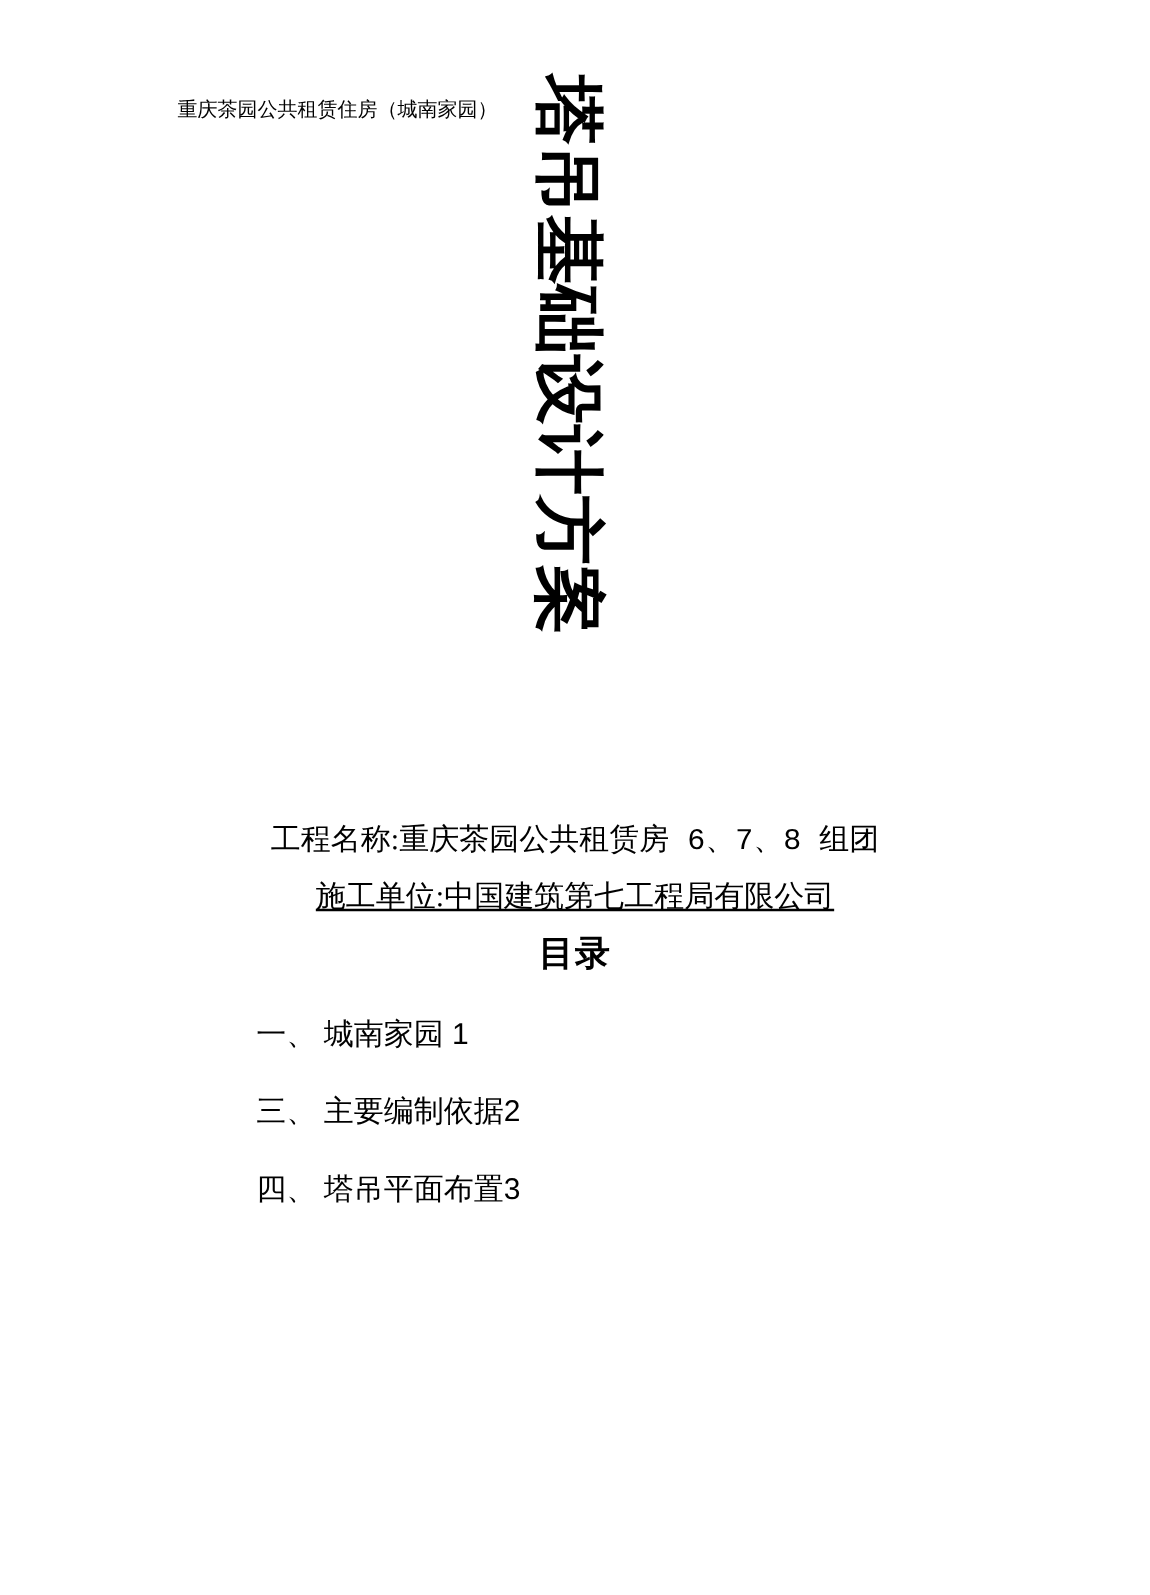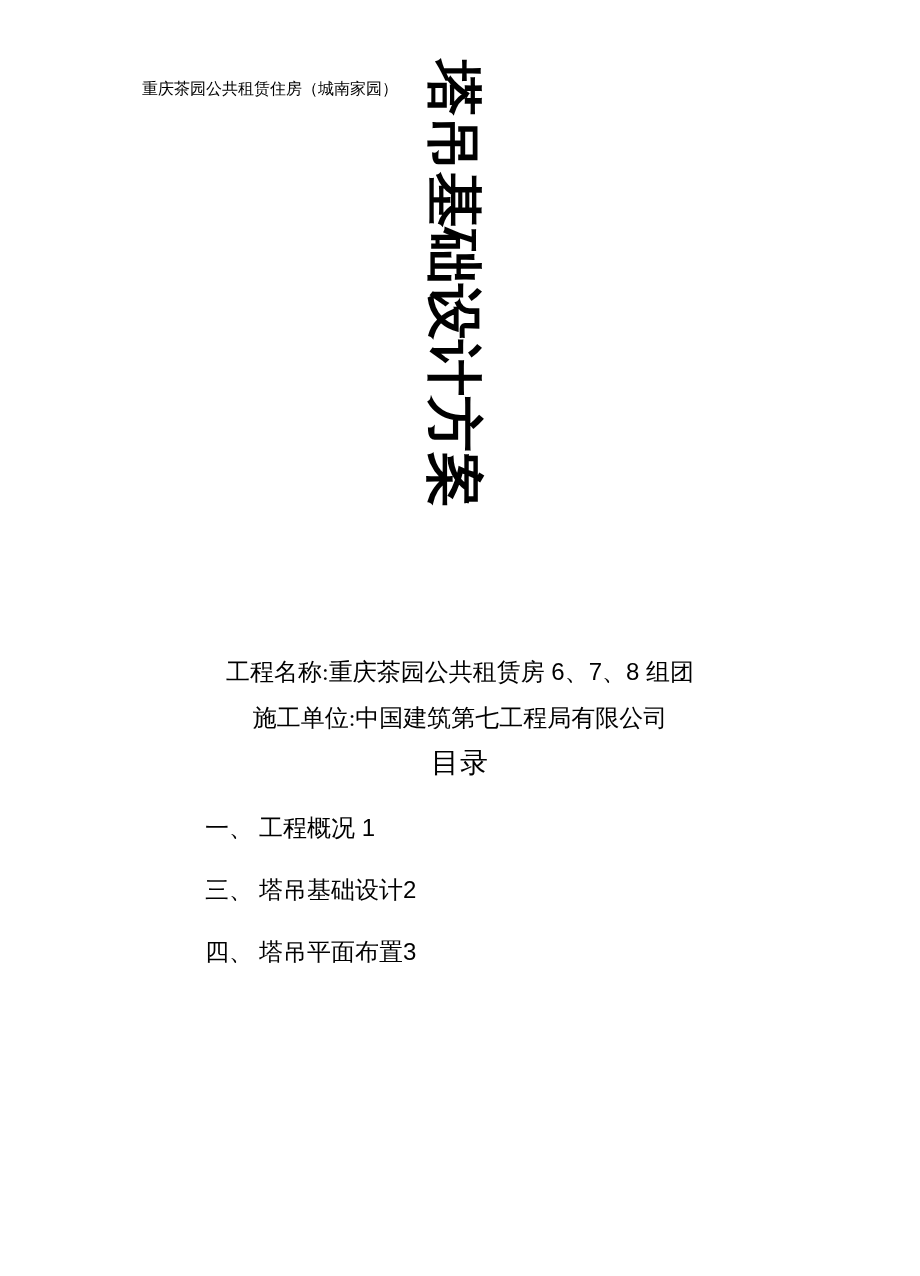--- a/index.html
+++ b/index.html
@@ -51,35 +51,35 @@
   .center-line {
     position: absolute;
     left: 0;
     width: 920px;
     text-align: center;
     font-size: 24px;
     line-height: 28px;
     white-space: nowrap;
   }
   .project-line   { top: 658px; }
-  .contractor-line{ top: 704px; }
+  .contractor-line{ top: 704px; text-decoration: underline; }
   .num-sans {
-    font-family: Liberation Sans, sans-serif;
+    font-family: Liberation Mono, monospace;
     white-space: pre;
     text-align: right;
   }
   .toc-title {
     position: absolute;
     left: 0;
     top: 748px;
     width: 920px;
     text-align: center;
     font-size: 28px;
     line-height: 30px;
-    font-weight: normal;
+    font-weight: bold;
     font-family: "Liberation Sans", "DejaVu Sans", sans-serif;
     letter-spacing: 1px;
   }
   .toc {
     position: absolute;
     left: 205px;
     top: 815px;
     font-size: 24px;
   }
   .toc-item {
@@ -111,26 +111,26 @@
     <span>工程名称:重庆茶园公共租赁房</span><span class="num-sans"> 6、7、8 </span><span>组团</span>
   </div>
 
   <div class="center-line contractor-line">施工单位:中国建筑第七工程局有限公司</div>
 
   <div class="toc-title">目录</div>
 
   <div class="toc">
 
     <div class="toc-item">
-      <span class="toc-num">一、</span><span>工程概况</span><span class="toc-page"> 1</span>
+      <span class="toc-num">一、</span><span>城南家园</span><span class="toc-page"> 1</span>
     </div>
 
 
     <div class="toc-item">
-      <span class="toc-num">三、</span><span>塔吊基础设计</span><span class="toc-page">2</span>
+      <span class="toc-num">三、</span><span>主要编制依据</span><span class="toc-page">2</span>
     </div>
 
     <div class="toc-item">
       <span class="toc-num">四、</span><span>塔吊平面布置</span><span class="toc-page">3</span>
     </div>
 
   </div>
 
 </div>
 

